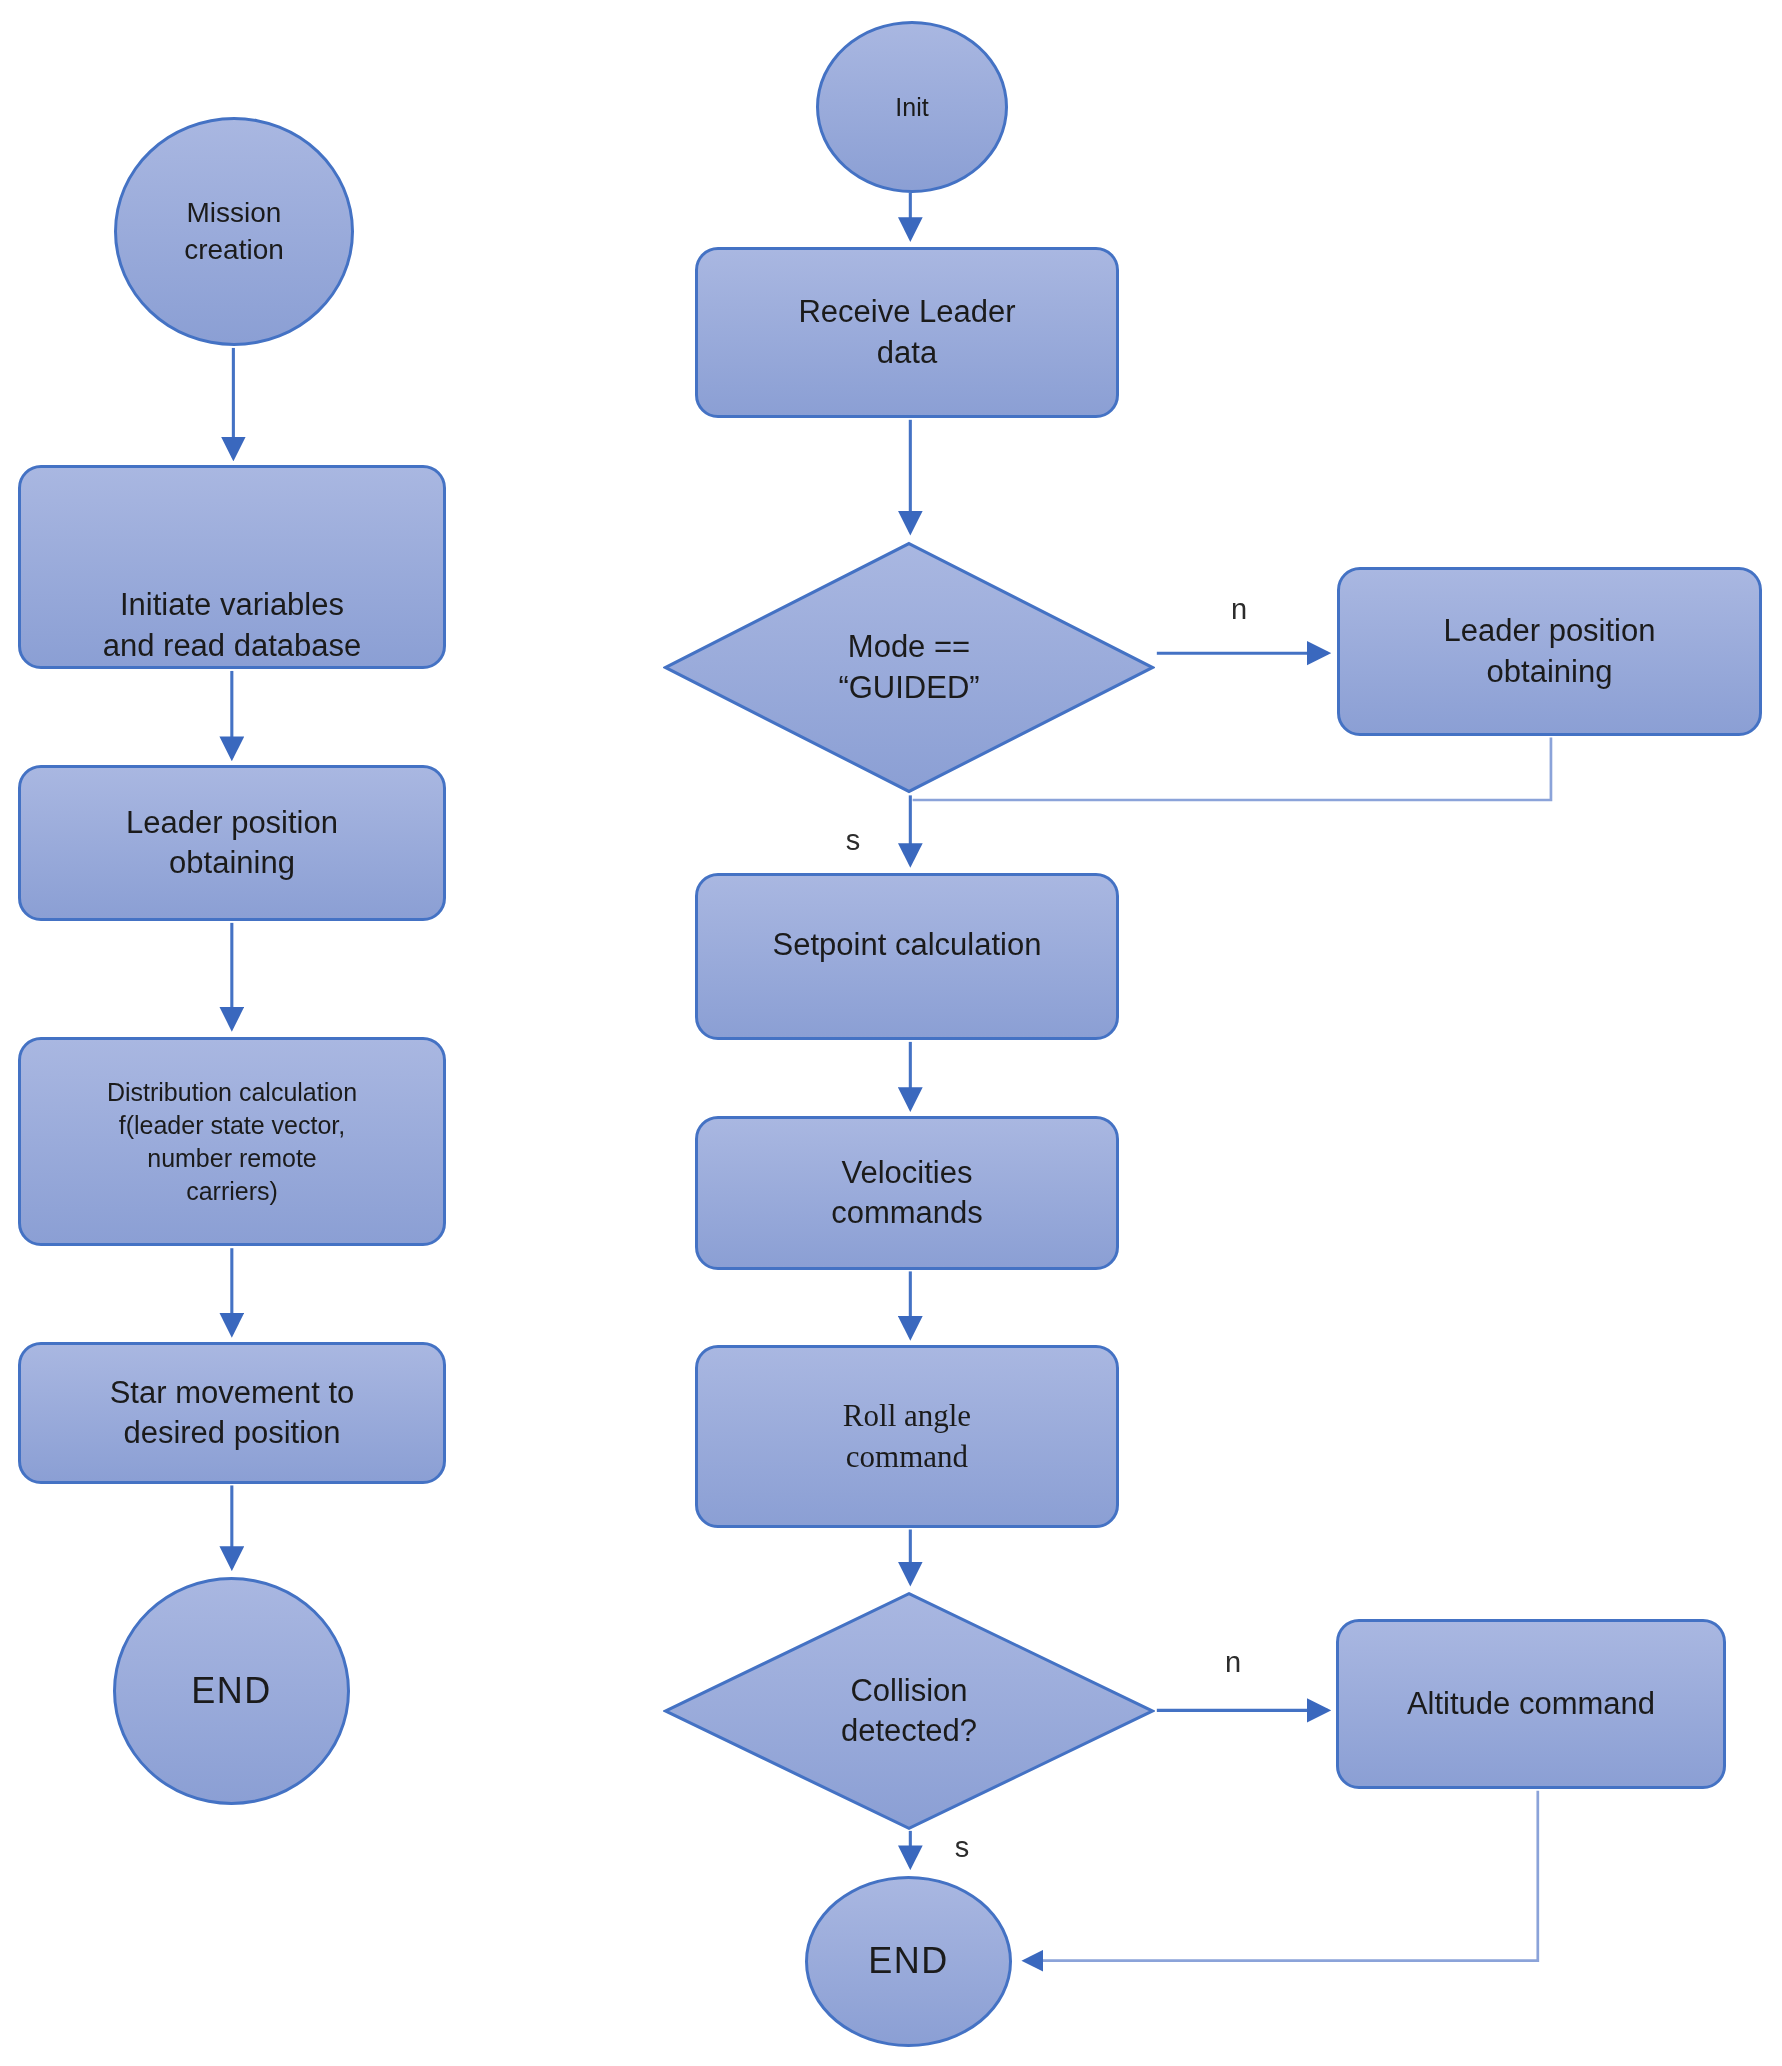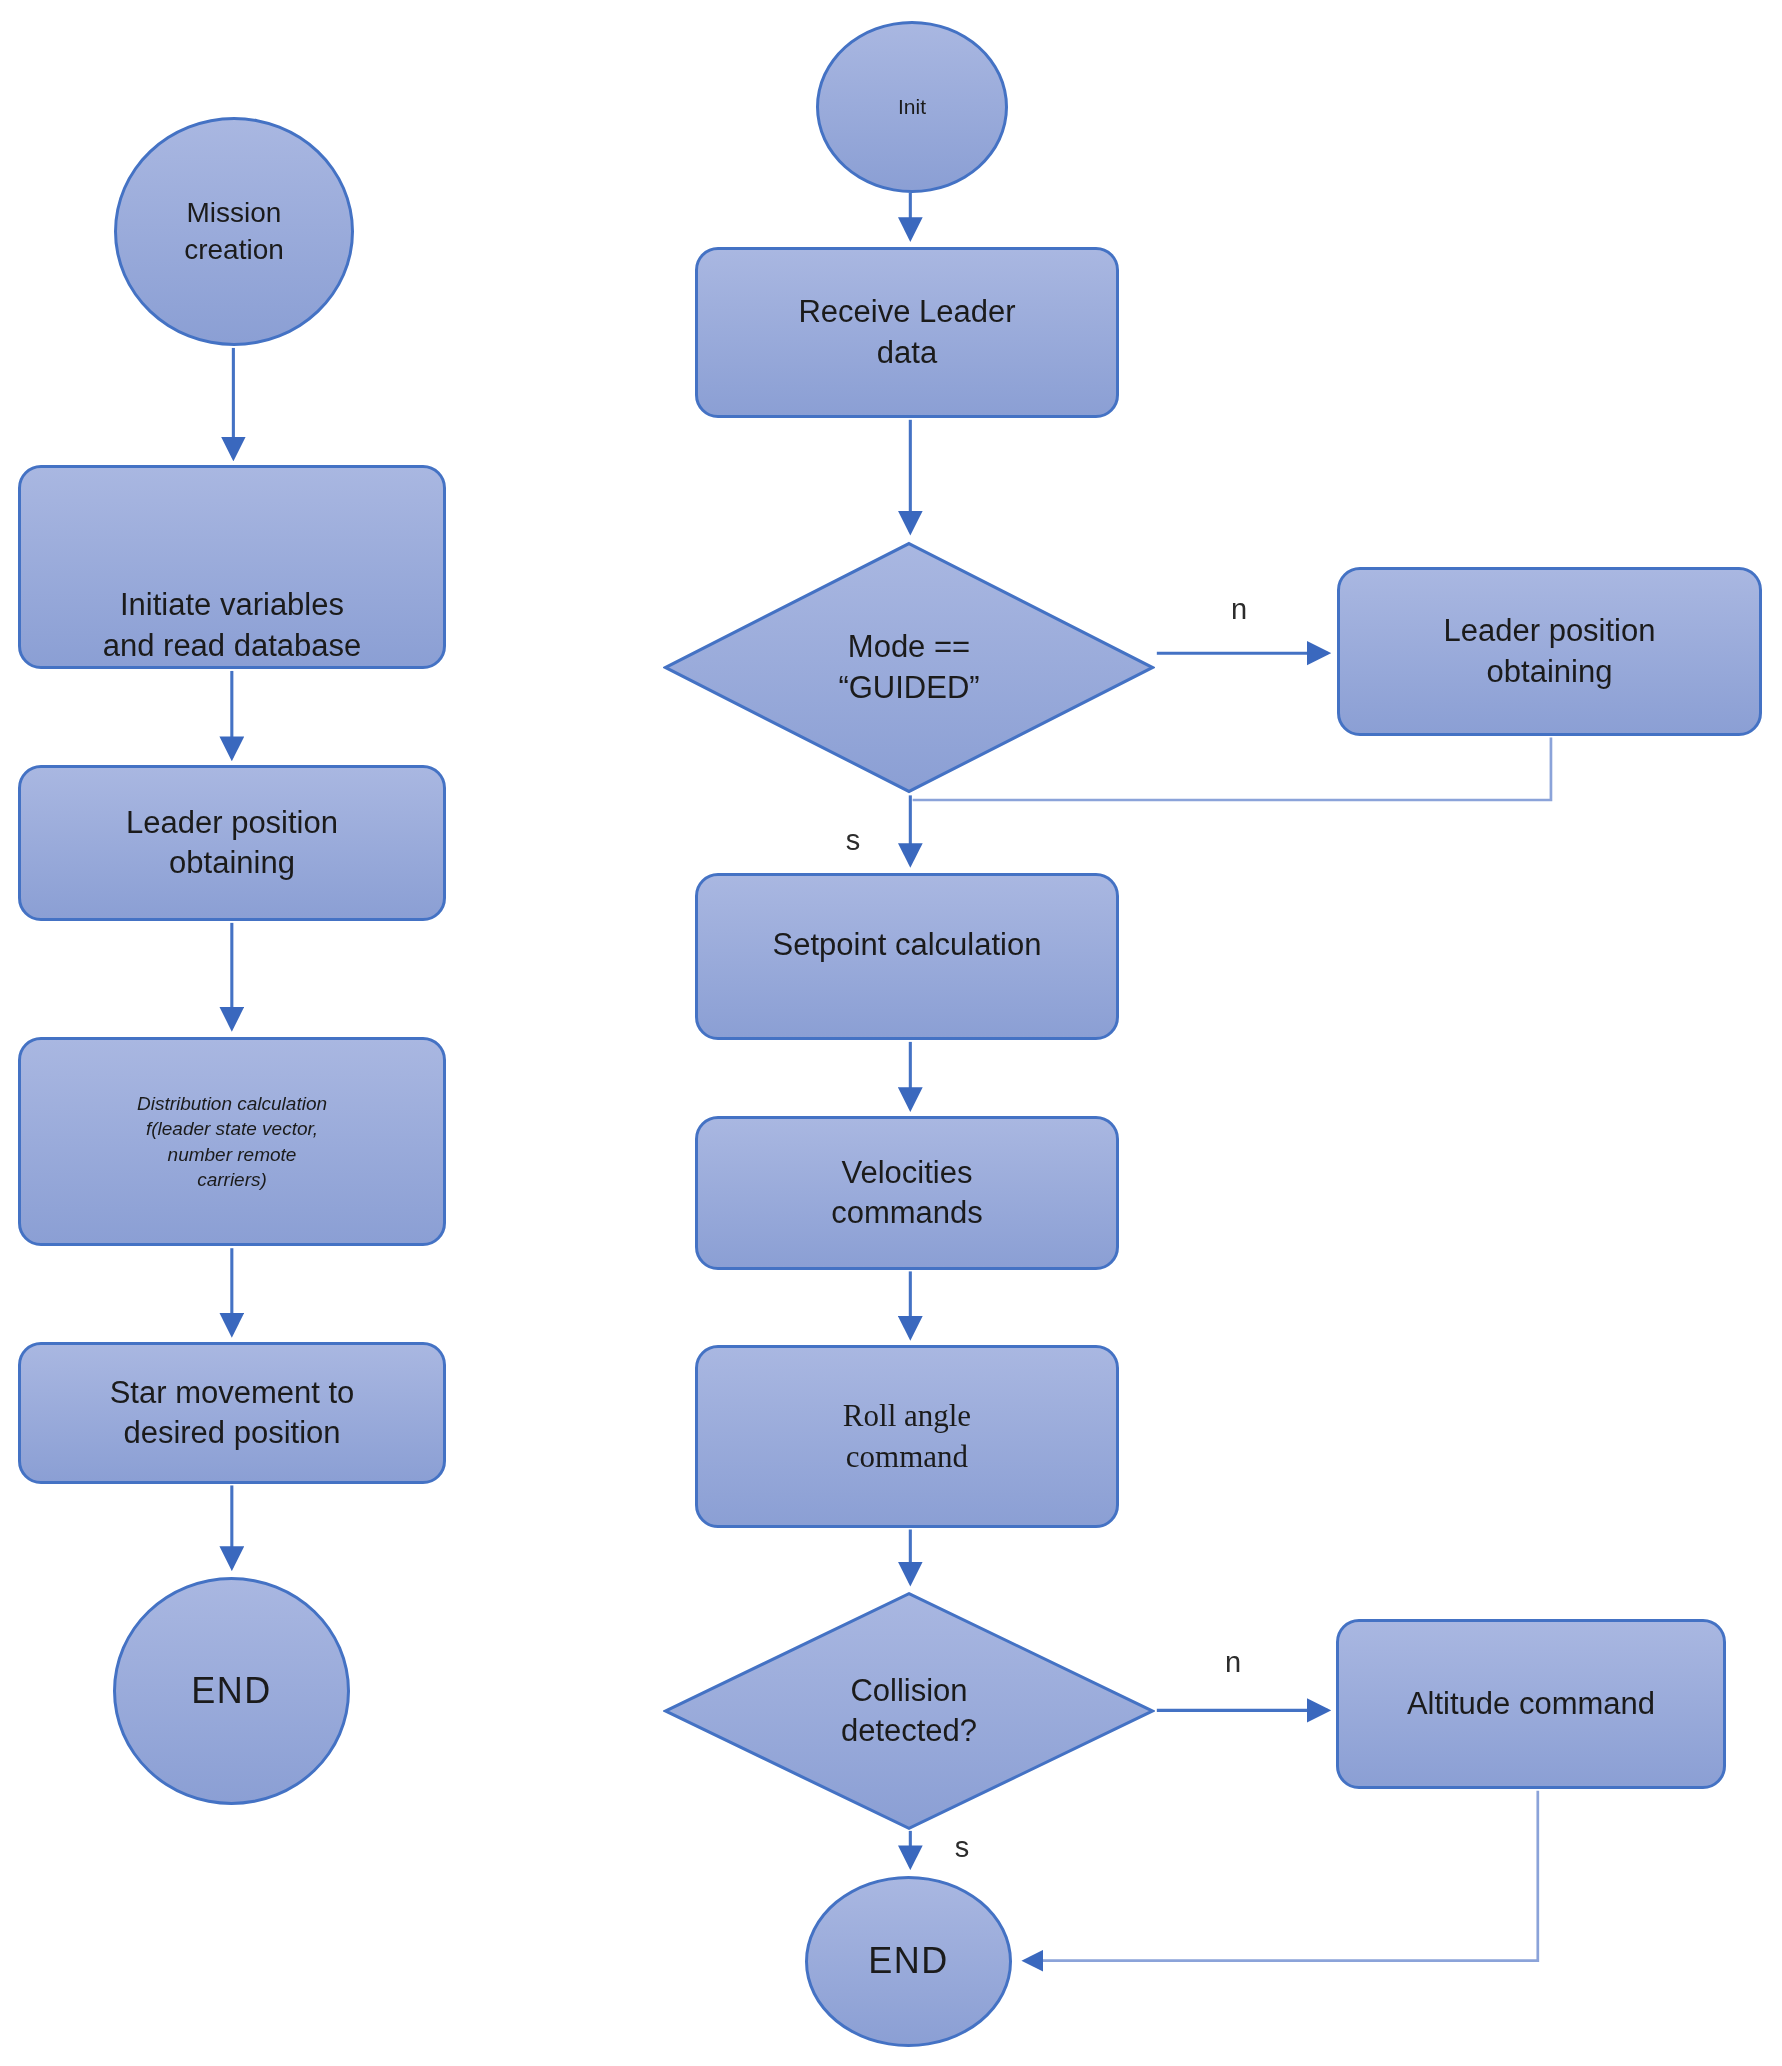--- a/index.html
+++ b/index.html
@@ -55,21 +55,21 @@
     align-items: center;
     justify-content: center;
     text-align: center;
   }
   .diamond-wrap svg {
     position: absolute;
     left: 0; top: 0;
     width: 100%; height: 100%;
   }
   .diamond-wrap .node-label { position: relative; z-index: 3; }
-  .small-text .node-label { font-size: 19px; line-height: 1.32; font-style: italic; }
+  .small-text .node-label { font-size: 25px; line-height: 1.32; }
   .end-text .node-label { font-size: 36px; letter-spacing: 1.5px; }
   .bias-up { }
   .edge-label {
     position: absolute;
     z-index: 3;
     font-size: 29px;
     color: #2c2c2c;
     transform: translate(-50%, -50%);
     line-height: 1;
   }
@@ -130,21 +130,21 @@
   <div class="node process" style="left:18px; top:1342px; width:428px; height:142px;">
     <div class="node-label">Star movement to
 desired position</div>
   </div>
 
   <div class="node ellipse end-text" style="left:113px; top:1577px; width:237px; height:228px;">
     <div class="node-label">END</div>
   </div>
 
   <div class="node ellipse" style="left:816px; top:21px; width:192px; height:172px;">
-    <div class="node-label" style="font-size:21px;">Init</div>
+    <div class="node-label" style="font-size:25px;">Init</div>
   </div>
 
   <div class="node process" style="left:695px; top:247px; width:424px; height:171px;">
     <div class="node-label">Receive Leader
 data</div>
   </div>
 
   <div class="diamond-wrap" style="left:663px; top:541px; width:492px; height:253px;">
     <svg viewBox="0 0 637 327">
       <defs>

